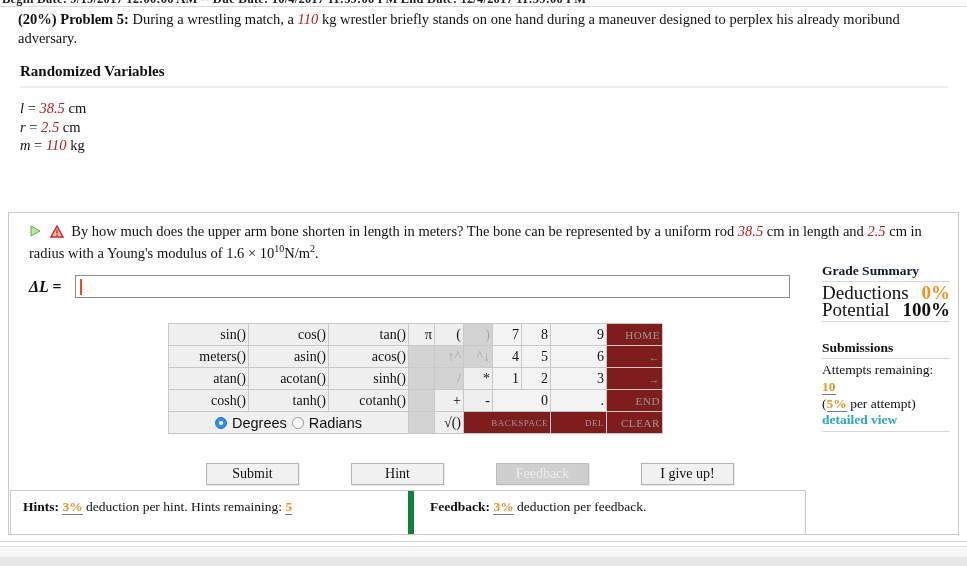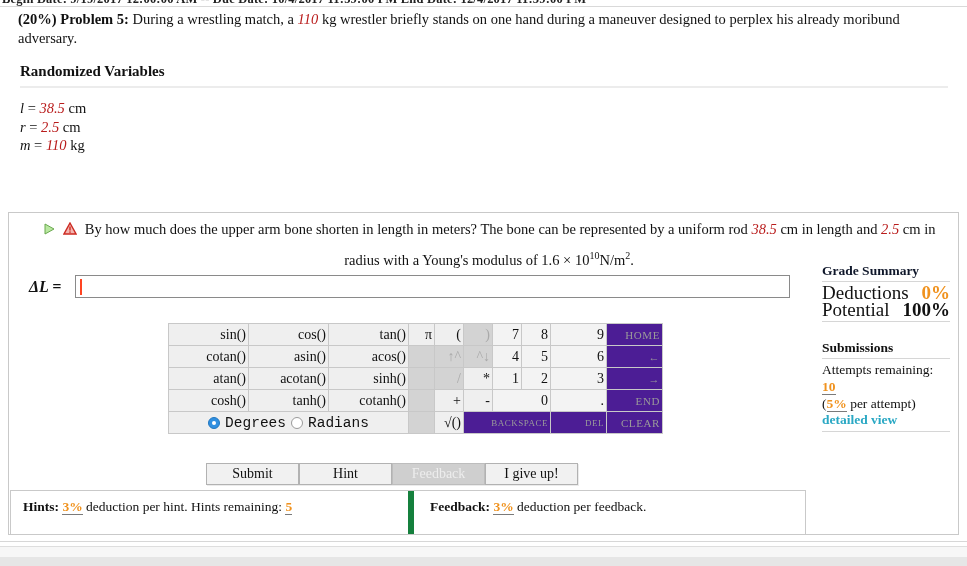--- a/index.html
+++ b/index.html
@@ -49,22 +49,22 @@
   }
   .vars i { font-style: italic; }
 
   
   .pbox {
     position: absolute; left: 8px; top: 212px;
     width: 951px; height: 323px;
     border: 1px solid #c9c9c9; background: #fff;
   }
   .qtext {
-    position: absolute; left: 20px; top: 4px; width: 920px;
-    font-size: 14.5px; line-height: 25px; color: #111; text-align: center;
+    position: absolute; left: 20px; top: 11px; width: 920px;
+    font-size: 14.5px; line-height: 15px; color: #111;
   }
   .icon-play, .icon-warn {
     display: inline-block; vertical-align: middle; margin-right: 4px;
   }
   sup.exp { font-size: 10px; vertical-align: super; }
 
   
   .ansrow {
     position: absolute; left: 20px; top: 62px;
     display: flex; align-items: center;
@@ -97,43 +97,43 @@
     font-size: 14px; color: #111;
     height: 22px;
     padding: 0 2px;
     cursor: default;
   }
   .fn { width: 80px; }
   .kp td.dim { background: #d3d3d3; color: #a9a9a9; }
   .kp td.num { width: 29px; background: #f3f3f3; }
   .kp td.op  { width: 29px; }
   .kp td.pi  { width: 26px; }
-  .kp td.nav { width: 56px; background: #4c1d95; color: #9a9a9a;
+  .kp td.nav { width: 56px; background: #7f1d1d; color: #9a9a9a;
                font-size: 11px; letter-spacing: .6px; }
   .kp td.small { font-size: 9px; letter-spacing: .5px; }
   .radio-cell { background: #efefef !important; }
   .radio-wrap { display: flex; align-items: center; justify-content: center;
                 gap: 5px; font-size: 14.5px; }
   .rb {
     width: 12px; height: 12px; border-radius: 50%;
     border: 1px solid #9a9a9a; background: #fff; display: inline-block;
     position: relative; vertical-align: middle;
   }
   .rb.on { background: #2f8fe0; border-color: #2177c0; }
   .rb.on::after {
     content: ""; position: absolute; left: 3px; top: 3px;
     width: 4px; height: 4px; border-radius: 50%; background: #fff;
   }
-  .radio-lbl { font-family: Liberation Mono, monospace; }
+  .radio-lbl { font-family: Liberation Sans, sans-serif; }
   .gap { width: 26px; background: #d3d3d3 !important; border: 1px solid #c8c8c8; }
 
   
   .btnrow {
     position: absolute; left: 205px; top: 462px;
-    display: flex; 
+    display: flex; gap: 52px;
   }
   .btn {
     width: 93px; height: 22px;
     border: 1px solid #b2b2b2; background: #f1f1f1;
     font-family: "Liberation Serif", serif; font-size: 14px; color: #111;
     text-align: center; line-height: 20px;
     box-shadow: 1px 1px 0 rgba(0,0,0,.08);
     cursor: pointer;
   }
   .btn.disabled { background: #cfcfcf; color: #ededed; border-color: #bdbdbd; cursor: default; }
@@ -240,21 +240,21 @@
       <td class="fn">tan()</td>
       <td class="pi">π</td>
       <td class="op">(</td>
       <td class="op dim">)</td>
       <td class="num">7</td>
       <td class="num">8</td>
       <td class="num">9</td>
       <td class="nav">HOME</td>
     </tr>
     <tr>
-      <td class="fn">cotan()</td>
+      <td class="fn">meters()</td>
       <td class="fn">asin()</td>
       <td class="fn">acos()</td>
       <td class="gap"></td>
       <td class="op dim">↑^</td>
       <td class="op dim">^↓</td>
       <td class="num">4</td>
       <td class="num">5</td>
       <td class="num">6</td>
       <td class="nav">←</td>
     </tr>

